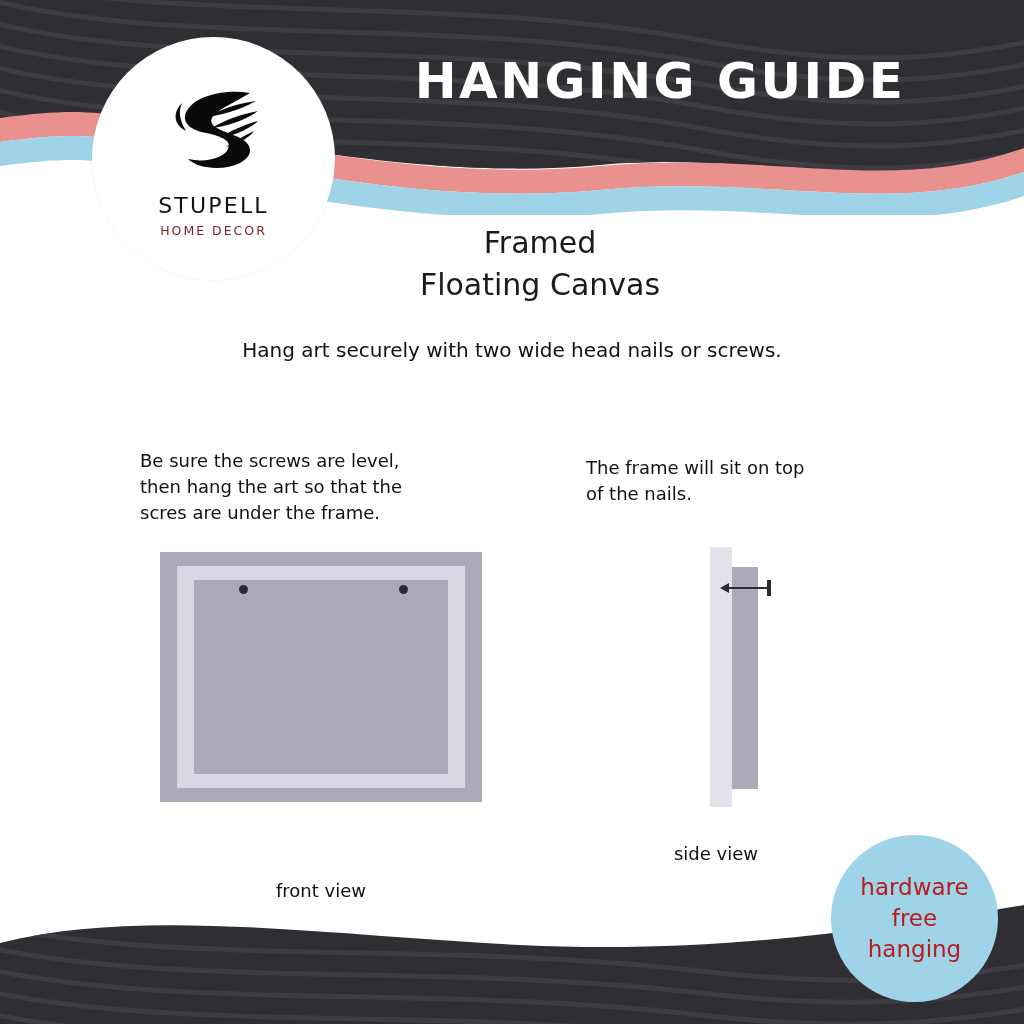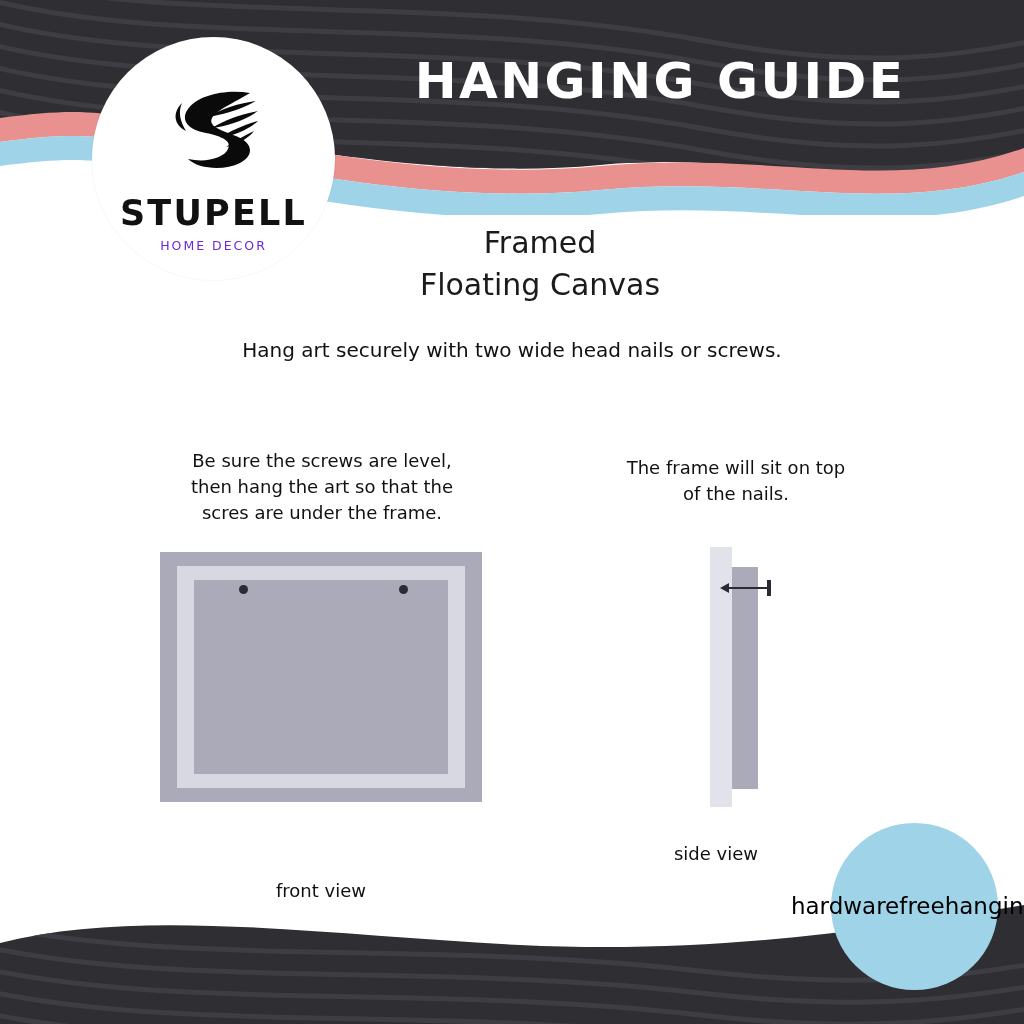--- a/index.html
+++ b/index.html
@@ -41,31 +41,31 @@
     box-shadow: 0 0 0 1px rgba(0,0,0,0.03);
     display: flex;
     flex-direction: column;
     align-items: center;
     justify-content: flex-start;
     padding-top: 42px;
     box-sizing: border-box;
   }
   .logo-mark { width: 120px; height: 110px; }
   .logo-name {
-    font-size: 35px;
+    font-size: 22px;
     letter-spacing: 2.2px;
     color: #111111;
-    font-weight: 700;
+    font-weight: 400;
     margin-top: 4px;
     font-family: "DejaVu Sans", sans-serif;
   }
   .logo-sub {
     font-size: 12.5px;
     letter-spacing: 2.0px;
-    color: #6d28d9;
+    color: #7f1d1d;
     margin-top: 5px;
   }
 
   
   .guide-title {
     position: absolute;
     left: 360px; top: 52px;
     width: 600px;
     text-align: center;
     color: #ffffff;
@@ -92,21 +92,20 @@
     left: 50px; top: 338px;
     width: 924px;
     text-align: center;
     color: #111111;
     font-size: 20px;
   }
 
   
   .cap {
     position: absolute;
-    text-align: center;
     color: #111111;
     font-size: 18px;
     line-height: 26px;
   }
   .cap-front { left: 140px; top: 448px; width: 364px; }
   .cap-side  { left: 586px; top: 455px; width: 300px; }
 
   
   .front-view {
     position: absolute;
@@ -180,27 +179,27 @@
     text-align: center;
     color: #111111;
     font-size: 18px;
   }
   .label-front { left: 181px; top: 880px; width: 280px; }
   .label-side  { left: 599px; top: 843px; width: 234px; }
 
   
   .bubble {
     position: absolute;
-    right: 26px; bottom: 34px;
+    right: 26px; bottom: 22px;
     width: 167px; height: 167px;
     border-radius: 50%;
     background: #9fd3e8;
-    color: #000000;
+    color: #b91c1c;
     display: flex;
-    flex-direction: row;
+    flex-direction: column;
     align-items: center;
     justify-content: center;
     font-size: 23px;
     line-height: 31px;
     text-align: center;
   }
 </style>
 </head>
 <body>
 

